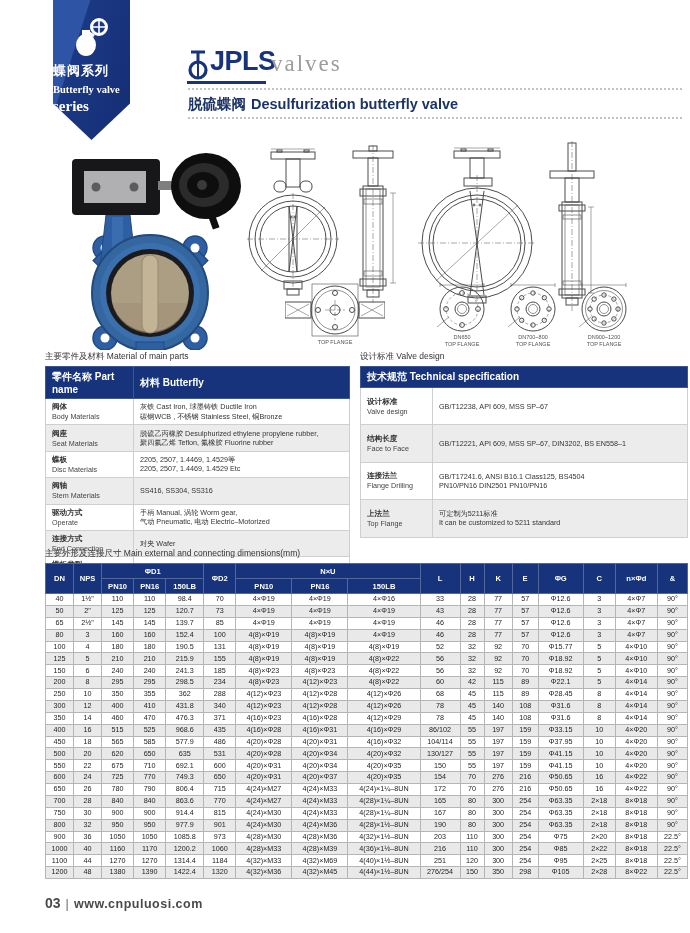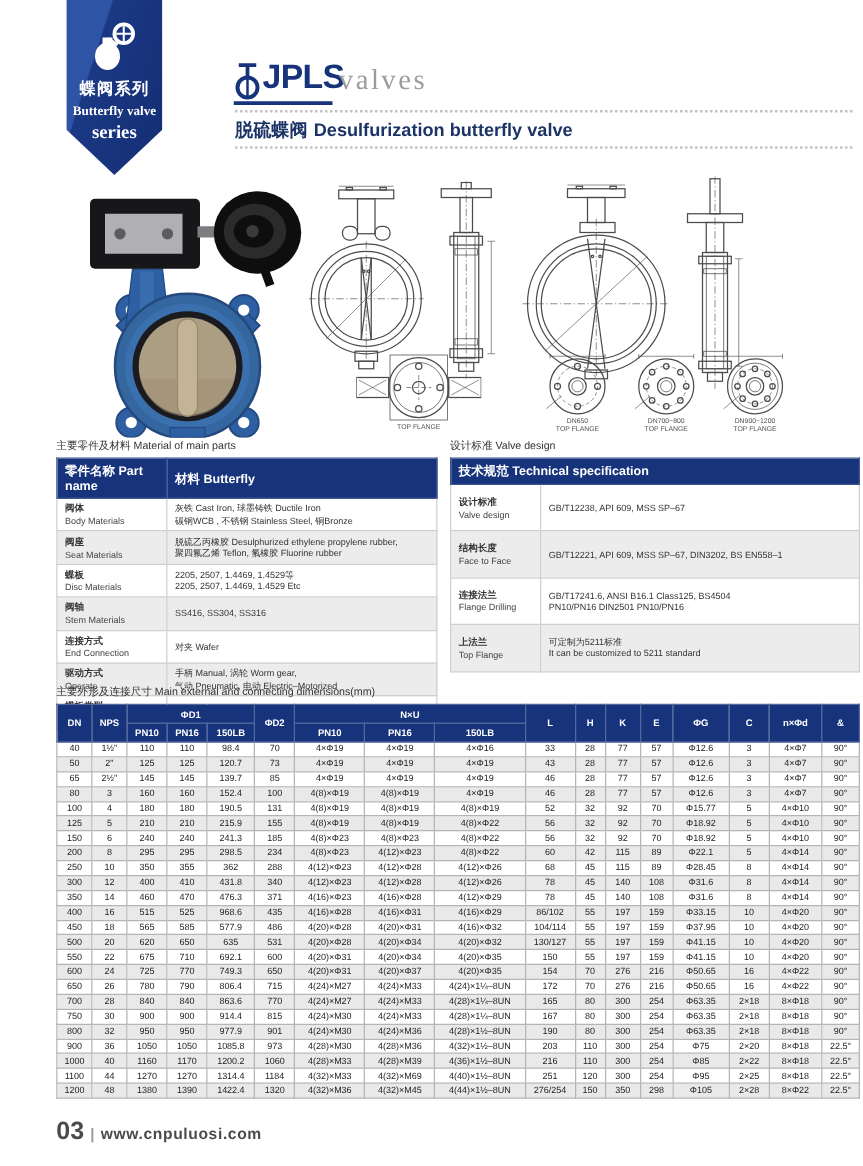--- a/index.html
+++ b/index.html
@@ -1,21 +1,21 @@
 <!DOCTYPE html>
 <html><head>
 <meta charset="utf-8">
 <style>
   html,body{margin:0;padding:0;background:#fff}
   .page{position:relative;width:690px;height:933px;background:#fff;overflow:hidden;
         font-family:"Liberation Sans",sans-serif;color:#222}
   .abs{position:absolute}
 
   
-  .badge{left:53px;top:0;width:77px;height:140px;color:#fff;text-align:center;
+  .badge{left:53px;top:0;width:77px;height:140px;color:#fff;
          background:linear-gradient(108deg,#2e54a5 0%,#2e54a5 30%,#1b3884 31%,#142e74 100%);
          clip-path:polygon(0 0,100% 0,100% 74%,50% 100%,0 74%)}
   .badge .b-icon{position:absolute;left:50%;top:16px;transform:translateX(-50%)}
   .badge .b-cn{position:absolute;left:0;right:0;top:62px;font-size:13px;font-weight:bold;letter-spacing:1px}
   .badge .b-en1{position:absolute;left:0;right:0;top:84px;font-family:"Liberation Serif",serif;
                 font-size:10.5px;font-weight:bold}
   .badge .b-en2{position:absolute;left:0;right:0;top:98px;font-family:"Liberation Serif",serif;
                 font-size:15px;font-weight:bold}
 
   
@@ -53,21 +53,21 @@
   
   .dim-table{left:45px;top:563px;width:643px;border-collapse:collapse;table-layout:fixed}
   .dim-table th{background:#16337b;color:#fff;font-size:7.6px;font-weight:bold;
                 border:1px solid #54679c;padding:2.5px 0;text-align:center}
   .dim-table td{border:1px solid #b5b5b5;font-size:7.2px;line-height:1.15;padding:1.3px 0;
                 text-align:center;color:#1d1d1d;white-space:nowrap;overflow:hidden}
   .dim-table tbody tr:nth-child(even) td{background:#e9e9e9}
 
   
   .footer{left:45px;top:894px;font-weight:bold;color:#4a4a4a}
-  .footer .pg{font-size:20px}
+  .footer .pg{font-size:14px}
   .footer .dv{font-size:12px;color:#999;margin:0 5px}
   .footer .ws{font-size:12.5px;letter-spacing:.5px}
 </style>
 </head>
 <body>
 
 <div class="page">
 
   <div class="abs badge">
     <svg class="b-icon" width="40" height="44" viewBox="0 0 40 44">
@@ -367,32 +367,32 @@
         </tr>
         <tr>
           <td>
             <div class="nm-cn">阀轴</div>
             <div class="nm-en">Stem Materials</div>
           </td>
           <td class="cell-value">SS416, SS304, SS316</td>
         </tr>
         <tr>
           <td>
+            <div class="nm-cn">驱动方式</div>
+            <div class="nm-en">Operate</div>
+          </td>
+          <td class="cell-value">手柄 Manual, 涡轮 Worm gear,
+气动 Pneumatic, 电动 Electric–Motorized</td>
+        </tr>
+        <tr>
+          <td>
             <div class="nm-cn">连接方式</div>
             <div class="nm-en">End Connection</div>
           </td>
           <td class="cell-value">对夹 Wafer</td>
-        </tr>
-        <tr>
-          <td>
-            <div class="nm-cn">驱动方式</div>
-            <div class="nm-en">Operate</div>
-          </td>
-          <td class="cell-value">手柄 Manual, 涡轮 Worm gear,
-气动 Pneumatic, 电动 Electric–Motorized</td>
         </tr>
         <tr>
           <td>
             <div class="nm-cn">蝶板类型</div>
             <div class="nm-en">Disc type</div>
           </td>
           <td class="cell-value">通轴无销 One stem no–pin, 双半轴 Double stem no–pin</td>
         </tr>
       </tbody>
   </table>

